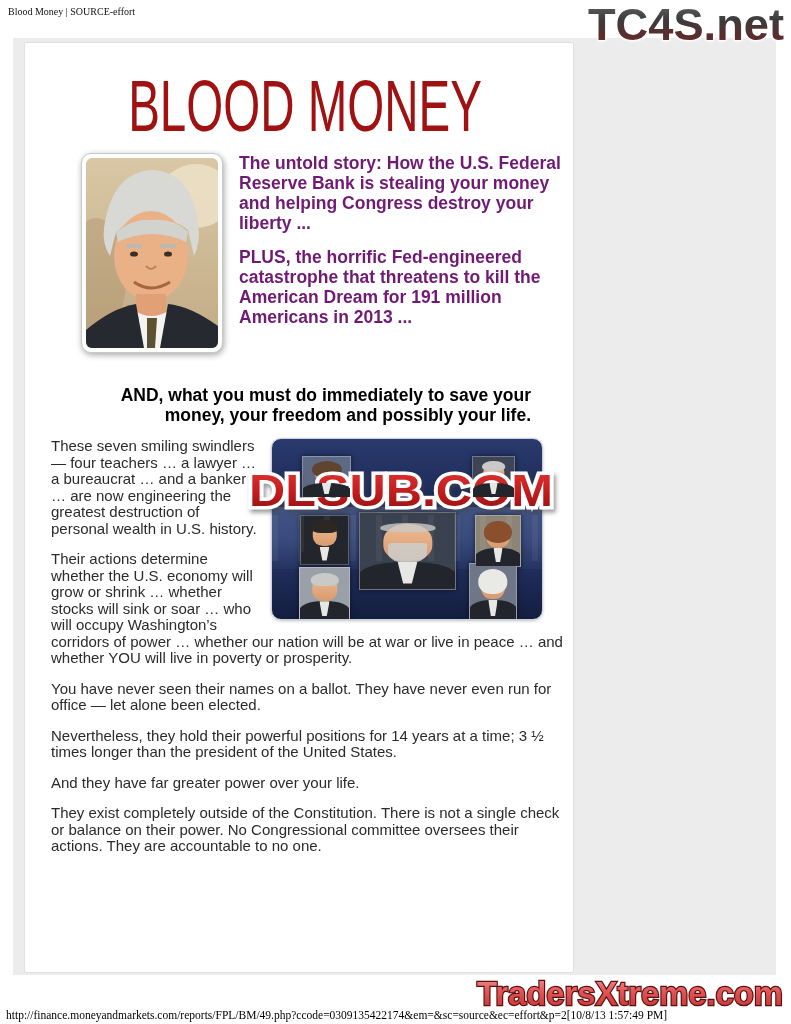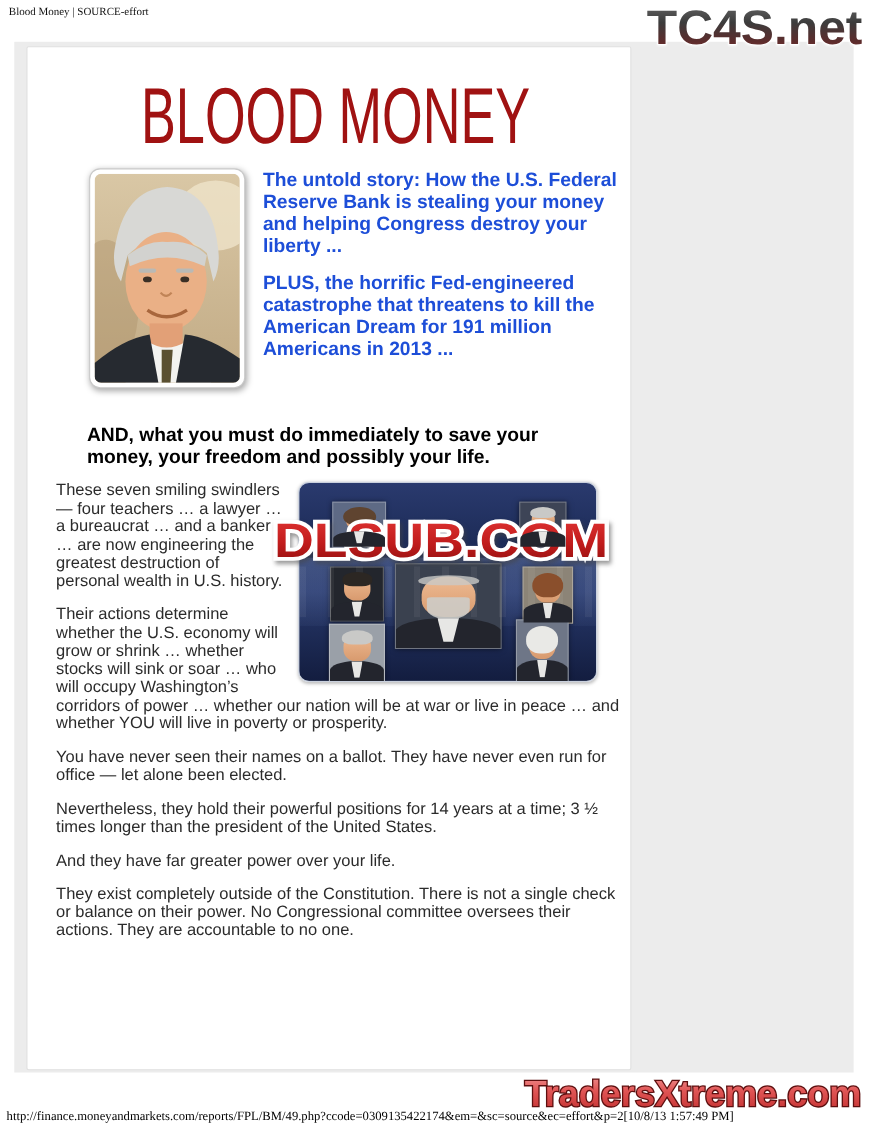--- a/index.html
+++ b/index.html
@@ -41,26 +41,26 @@
   }
   .photo-row{display:flex;margin:8px 0 0 56px;}
   .photo-frame{
     flex:0 0 auto;width:142px;height:200px;box-sizing:border-box;
     background:#fff;border:1px solid #c9c9c9;border-radius:10px;padding:4px;
     box-shadow:1px 2px 6px rgba(0,0,0,.35);
   }
   .photo-frame svg{display:block;border-radius:6px;}
   .headline-col{
     margin-left:16px;width:330px;
-    font-size:17.5px;line-height:20px;font-weight:bold;color:#1d4ed8;
+    font-size:17.5px;line-height:20px;font-weight:bold;color:#701a75;
   }
   .headline-col p{margin:0 0 14px 0;}
   .headline-and{
     margin:32px 0 0 54px;width:452px;
-    font-size:17.5px;line-height:20px;font-weight:bold;color:#000;
+    font-size:17.5px;line-height:20px;font-weight:bold;color:#000;text-align:right;
   }
   .body-text{
     margin:13px 0 0 26px;width:512px;
     font-size:15px;line-height:16.5px;color:#2b2b2b;
   }
   .body-text p{margin:0 0 14px 0;}
   
   .collage{
     position:relative;float:right;width:272px;height:182px;
     margin:0 20px 8px 10px;

